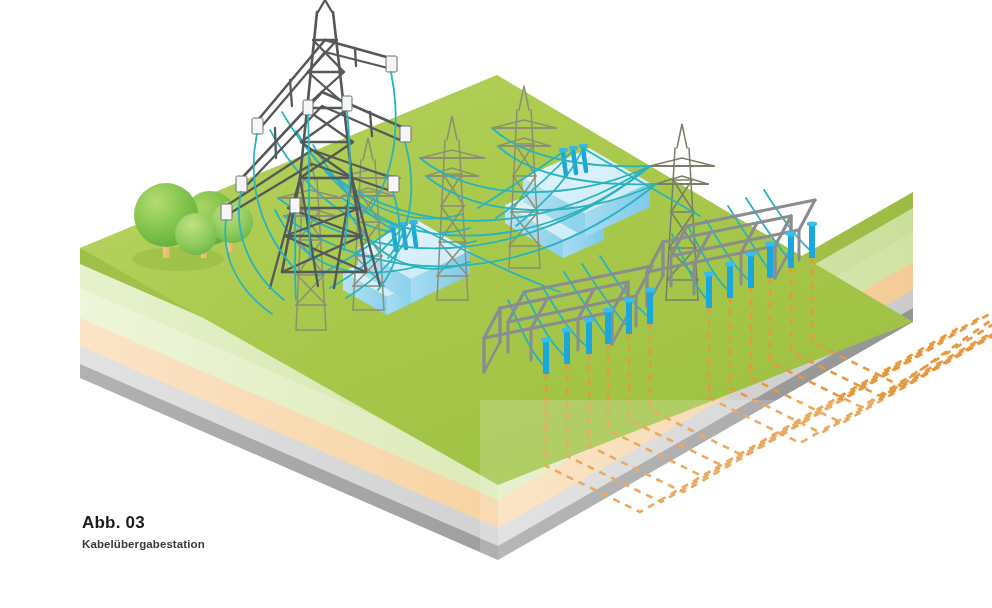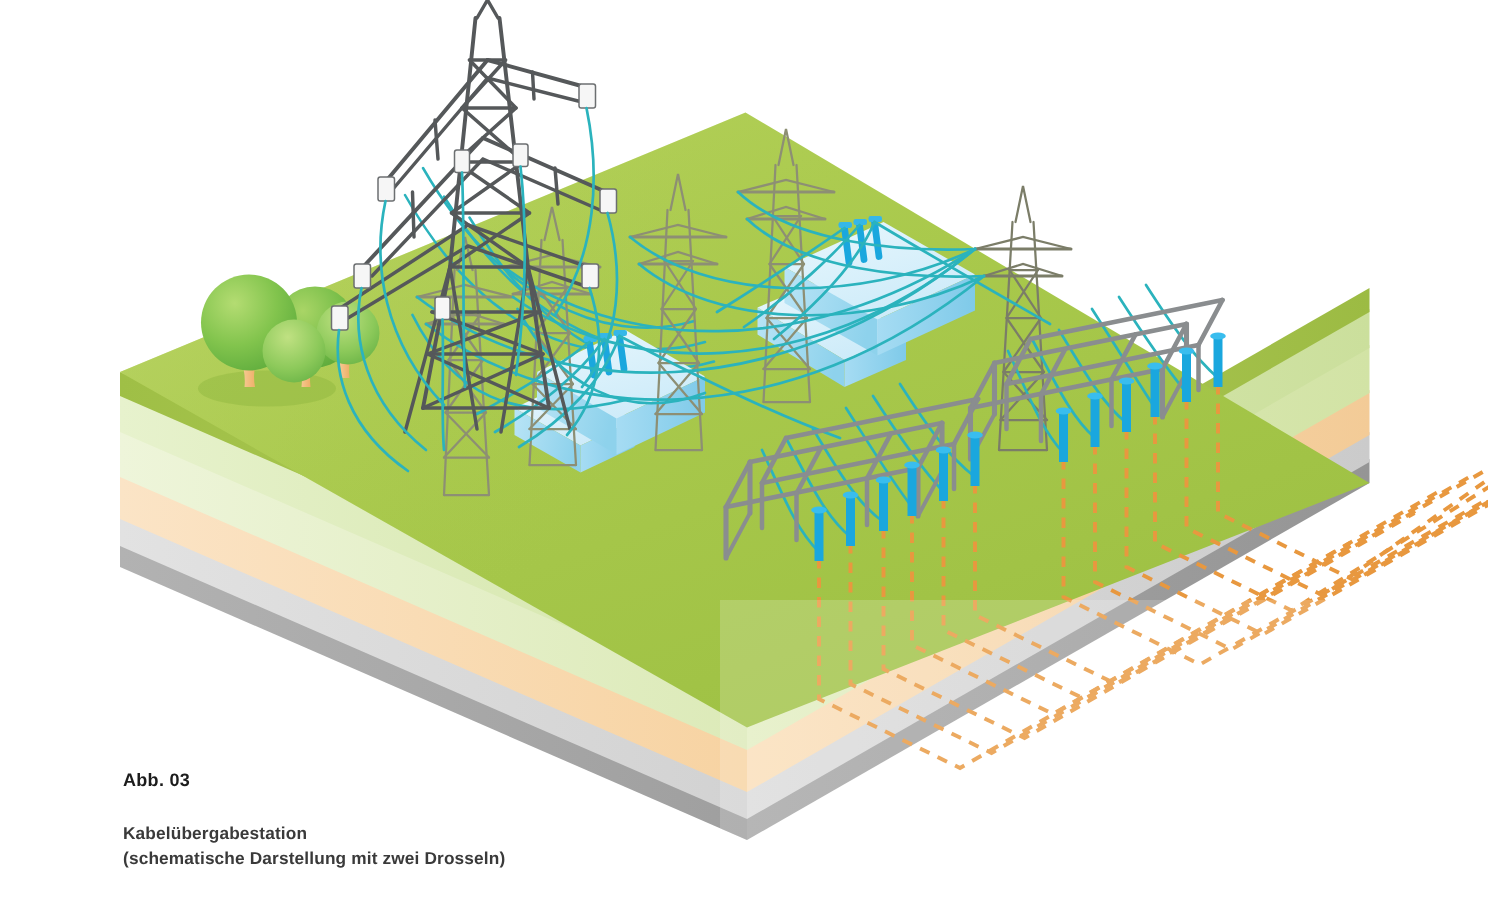--- a/index.html
+++ b/index.html
@@ -10,22 +10,22 @@
     -webkit-font-smoothing:antialiased;
   }
   #figure-root{position:absolute;left:0;top:0;width:992px;height:608px;}
   svg#scene{position:absolute;left:0;top:0;width:992px;height:608px;display:block;}
 
   .caption-block{
     position:absolute;left:82px;top:512px;width:420px;
     line-height:1.35;color:#2b2b2b;
   }
   .caption-title{
-    font-size:12px;font-weight:bold;letter-spacing:0.2px;color:#1c1c1c;
-    margin:0 0 21px 0;
+    font-size:17px;font-weight:bold;letter-spacing:0.2px;color:#1c1c1c;
+    margin:0 0 2px 0;
   }
   .caption-line{
     font-size:11.5px;font-weight:bold;color:#3a3a3a;letter-spacing:0.1px;
     margin:0 0 1px 0;
   }
 </style>
 </head>
 <body>
 
 <div id="figure-root">
@@ -495,16 +495,15 @@
         <ellipse cx="791" cy="234" rx="5.2" ry="2.4"></ellipse>
         <ellipse cx="812" cy="224" rx="5.2" ry="2.4"></ellipse>
       </g>
     </g>
 
   </svg>
 
   <div class="caption-block">
     <p class="caption-title">Abb. 03</p>
     <p class="caption-line">Kabelübergabestation</p>
-    <p class="caption-line">(schematische Darstellung mit zwei Drosseln)</p>
   </div>
 
 </div>
 
 </body></html>

